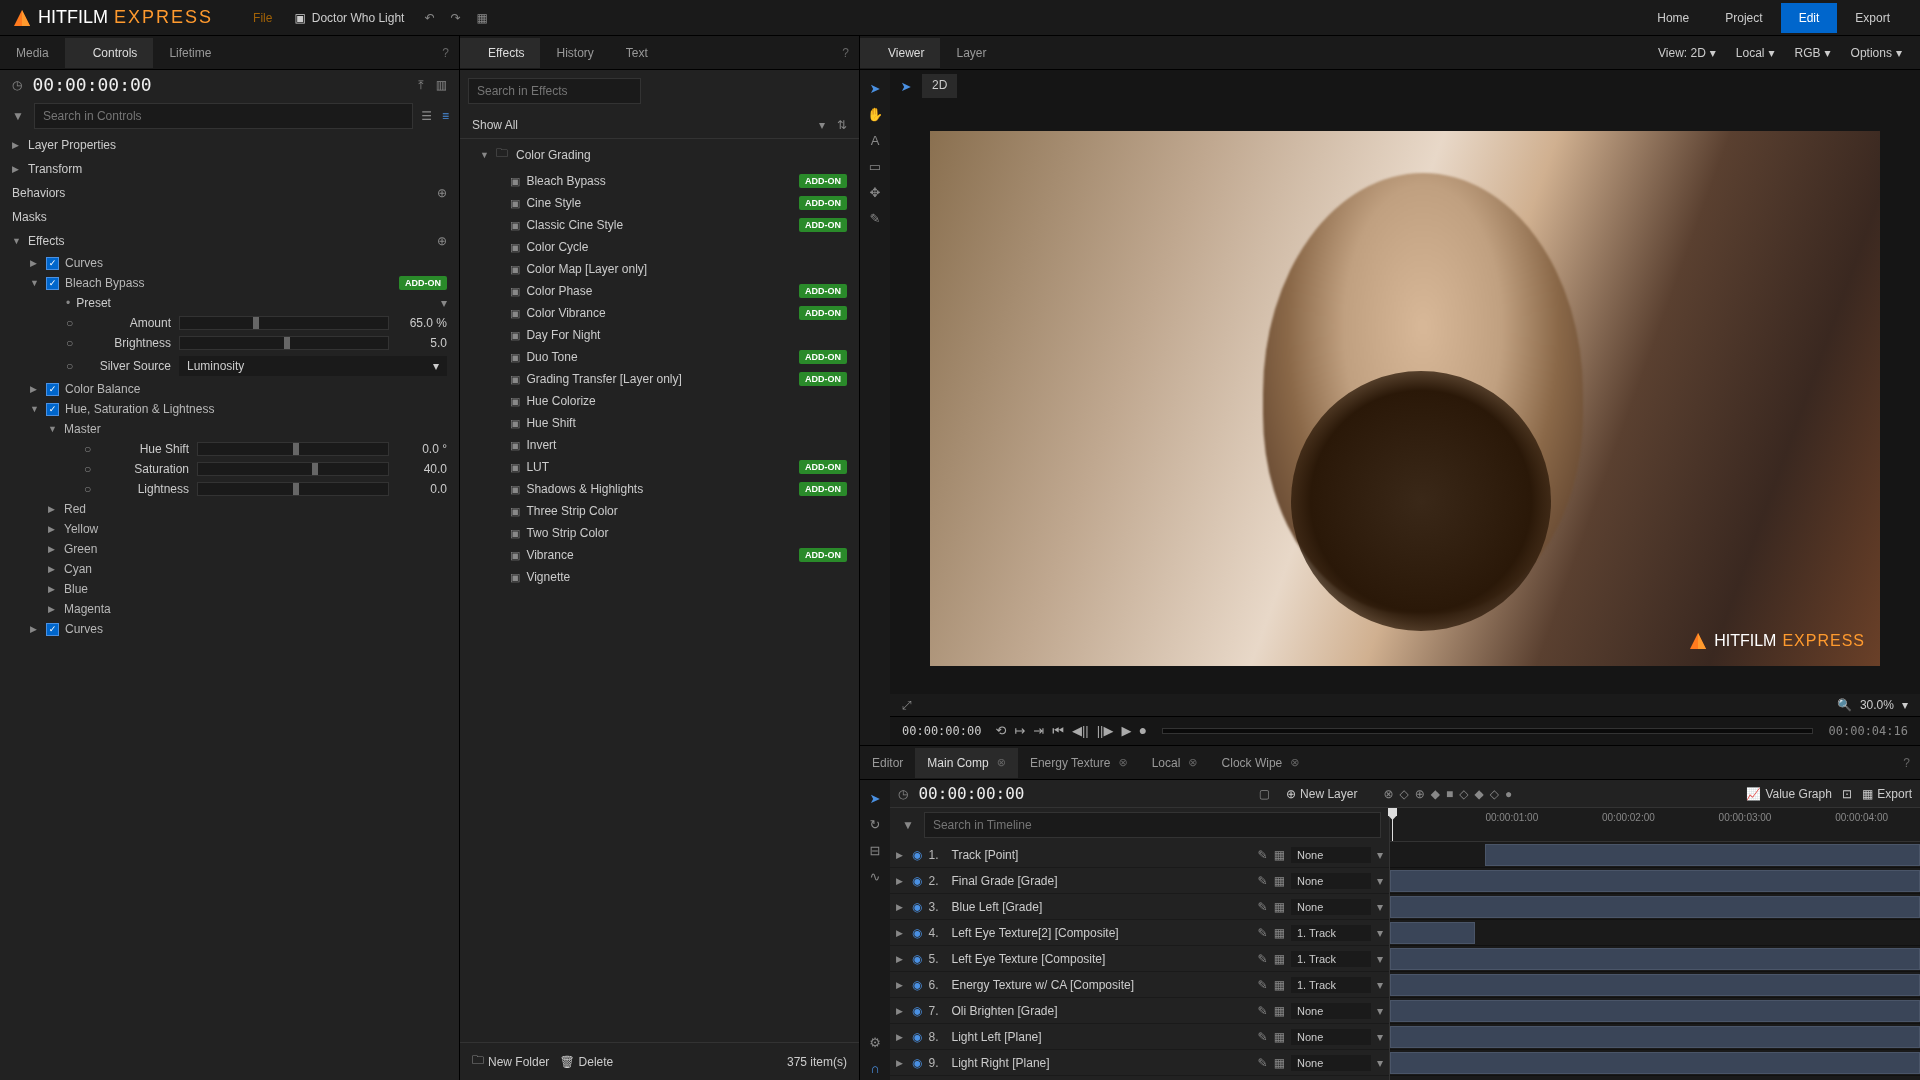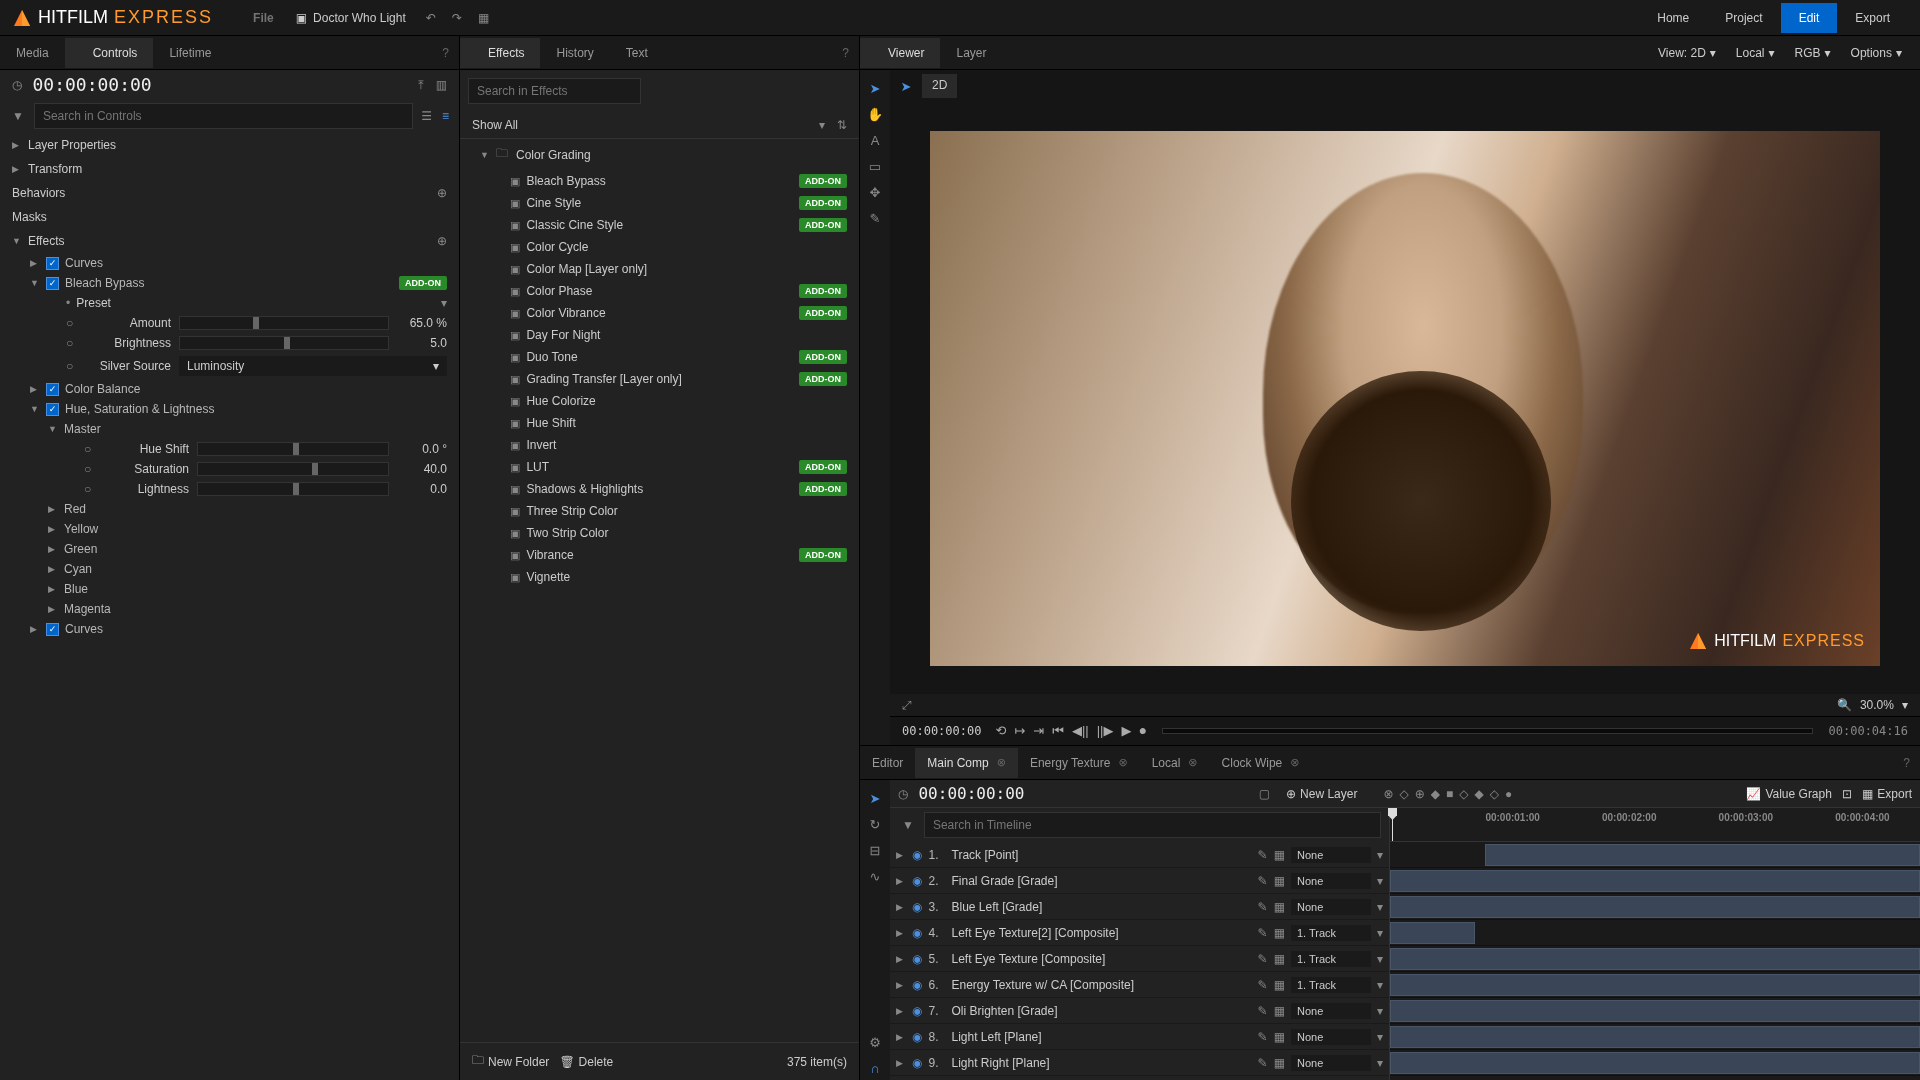--- a/index.html
+++ b/index.html
@@ -1,21 +1,21 @@
 <!DOCTYPE html>
 <html><head>
 <meta charset="utf-8">
 <style>
 * { margin:0; padding:0; box-sizing:border-box; font-family:"Segoe UI",Arial,sans-serif; }
 body { background:#0d0d0d; color:#b8b8b8; font-size:12px; width:1920px; height:1080px; overflow:hidden; }
 .titlebar { height:36px; background:#1a1a1a; display:flex; align-items:center; padding:0 12px; border-bottom:1px solid #000; }
 .logo { display:flex; align-items:center; gap:6px; font-size:18px; font-weight:300; color:#fff; }
 .logo-icon { width:20px; height:20px; }
 .logo-express { color:#ff9a2e; letter-spacing:2px; }
-.menu-file { margin-left:30px; padding:0 10px; color:#737373; cursor:pointer;font-weight:bold; }
+.menu-file { margin-left:30px; padding:0 10px; color:#a16207; cursor:pointer; }
 .save-ind { margin-left:12px; display:flex; align-items:center; gap:6px; color:#ccc; }
 .tb-icons { margin-left:20px; display:flex; gap:16px; color:#888; }
 .tb-icons span { cursor:pointer; }
 .spacer { flex:1; }
 .main-tabs { display:flex; }
 .main-tab { padding:8px 18px; color:#ccc; cursor:pointer; }
 .main-tab.active { background:#0066cc; color:#fff; }
 .workspace { display:flex; height:calc(100% - 36px); }
 .panel-left { width:460px; background:#222; display:flex; flex-direction:column; border-right:1px solid #000; }
 .panel-mid { width:400px; background:#222; display:flex; flex-direction:column; border-right:1px solid #000; }
@@ -110,21 +110,21 @@
 .tl-tracks { width:500px; border-right:1px solid #333; overflow:auto; }
 .track-row { display:flex; align-items:center; padding:4px 6px; gap:6px; border-bottom:1px solid #1a1a1a; height:26px; }
 .track-row .caret { color:#888; }
 .eye-icon { color:#4a90e2; cursor:pointer; }
 .track-name { flex:1; color:#ccc;margin-left:7px; }
 .pencil-icon { color:#888; cursor:pointer; }
 .grid-icon { color:#888; }
 .track-mode { width:80px; background:#1a1a1a; padding:2px 6px; color:#ccc; font-size:11px; }
 .dd-caret { color:#888; }
 .tl-clips { flex:1; position:relative; background:#1a1a1a; }
-.tl-ruler { height:34px; border-bottom:1px solid #333; position:relative; background:#1c1c1c;font-weight:bold; }
+.tl-ruler { height:34px; border-bottom:1px solid #333; position:relative; background:#1c1c1c; }
 .ruler-mark { position:absolute; top:4px; font-size:10px; color:#888; }
 .playhead { position:absolute; left:2px; top:0; bottom:0; width:1px; background:#ddd; }
 .playhead::before { content:""; position:absolute; top:0; left:-4px; width:9px; height:12px; background:#ddd; clip-path:polygon(0 0,100% 0,100% 60%,50% 100%,0 60%); }
 .clip-row { height:26px; border-bottom:1px solid #111; position:relative; }
 .clip { position:absolute; top:2px; height:22px; background:#3a4558; border:1px solid #4a5568; }
 
 .bottom-timeline { display:flex; flex-direction:column; height:335px; border-top:1px solid #000; }
 
 svg { display:block; }
 </style>

